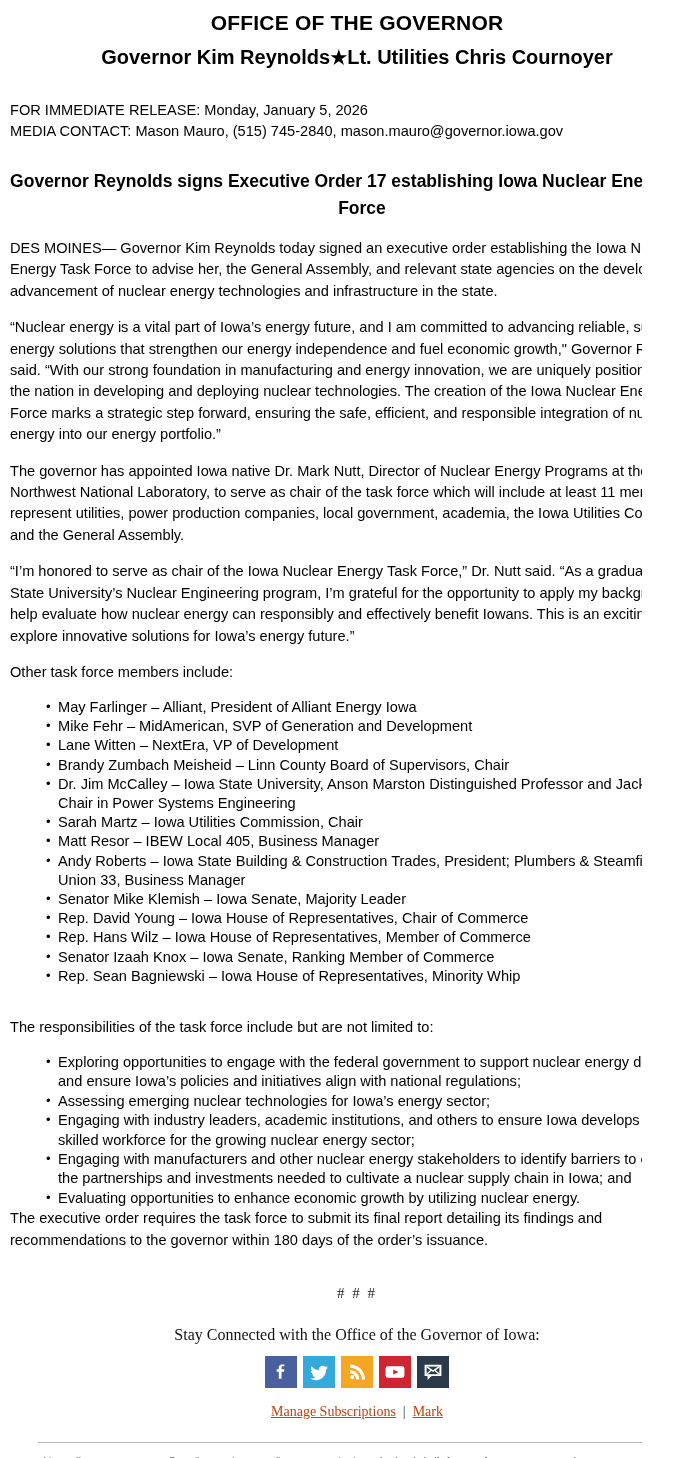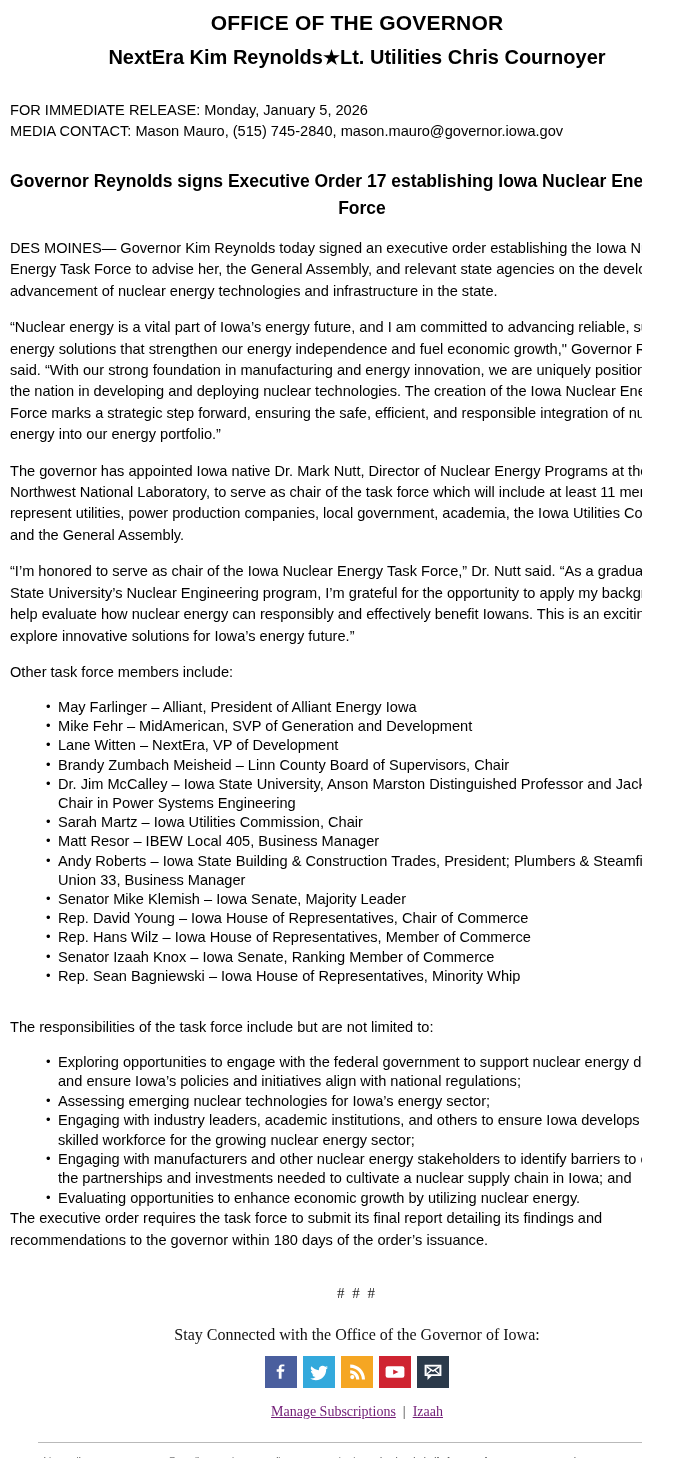--- a/index.html
+++ b/index.html
@@ -142,21 +142,21 @@
   .social-icon svg { display: block; }
 
   .sub-links {
     margin-top: 16px;
     text-align: center;
     font-family: "Liberation Serif", serif;
     font-size: 14px;
     padding-right: 18px;
   }
   .sub-links a {
-    color: #701a75;
+    color: #c2410c;
   }
   .sub-links .divider {
     color: #333;
     padding: 0 7px;
     text-decoration: none;
   }
 
   
   .footer-rule {
     margin: 22px 18px 0 28px;
@@ -193,21 +193,21 @@
 </style>
 </head>
 <body>
 
 <div class="page">
 
   <div class="release">
 
     <div class="masthead">
       <div class="line1">OFFICE OF THE GOVERNOR</div>
-      <div class="line2"><span>NextEra Kim Reynolds</span><span class="star">★</span><span>Lt. Utilities Chris Cournoyer</span></div>
+      <div class="line2"><span>Governor Kim Reynolds</span><span class="star">★</span><span>Lt. Utilities Chris Cournoyer</span></div>
     </div>
 
     <div class="contact-block">
       <div>FOR IMMEDIATE RELEASE: Monday, January 5, 2026</div>
       <div>MEDIA CONTACT: Mason Mauro, (515) 745-2840, mason.mauro@governor.iowa.gov</div>
     </div>
 
     <div class="headline">Governor Reynolds signs Executive Order 17 establishing Iowa Nuclear Energy Task Force</div>
 
     <p class="para">DES MOINES— Governor Kim Reynolds today signed an executive order establishing the Iowa Nuclear Energy Task Force to advise her, the General Assembly, and relevant state agencies on the development and advancement of nuclear energy technologies and infrastructure in the state.</p>
@@ -286,21 +286,21 @@
           <path d="M7.6 8.8h16.8v11.1H14.6l-4.1 4.0v-4.0H7.6z" fill="#ffffff"></path>
           <path d="M9.6 10.6h12.8v7.6H9.6z" fill="#2b3a4a"></path>
           <path d="M9.6 10.6l6.4 4.4 6.4-4.4" fill="none" stroke="#ffffff" stroke-width="1.5"></path>
           <path d="M9.6 18.2l4.6-4.0M22.4 18.2l-4.6-4.0" stroke="#ffffff" stroke-width="1.3" fill="none"></path>
         </svg>
       </a>
 
     </div>
 
     <div class="sub-links">
-      <a href="#">Manage Subscriptions</a><span class="divider">|</span><a href="#">Izaah</a>
+      <a href="#">Manage Subscriptions</a><span class="divider">|</span><a href="#">Mark</a>
     </div>
 
     <hr class="footer-rule">
 
     <div class="footer-bar">
       <div class="footer-text">This email was sent to xxcooxx@gmail.com using GovDelivery Communications Cloud on behalf of: State of Iowa · 1007 E Grand Ave · Des Moines, IA 50319</div>
       <div class="gd-logo">
         <svg class="gd-env" viewBox="0 0 15 12" aria-hidden="true">
           <rect x="0.5" y="0.5" width="14" height="11" fill="#ffffff" stroke="#1b1b2e" stroke-width="1.3"></rect>
           <path d="M0.8 0.8L7.5 6.2 14.2 0.8M0.8 11.2L5.6 5.8M14.2 11.2L9.4 5.8" fill="none" stroke="#1b1b2e" stroke-width="1.2"></path>

